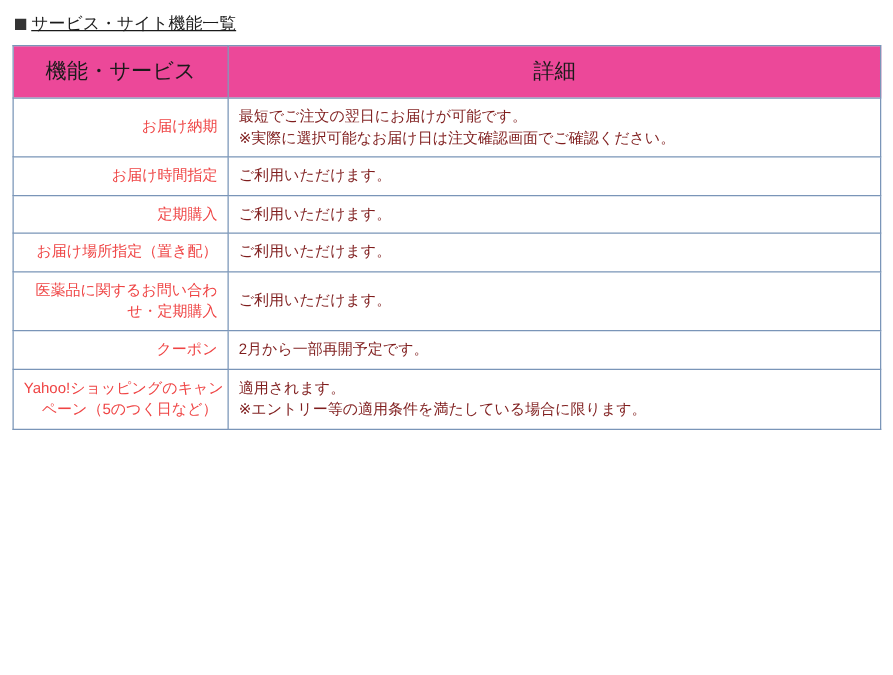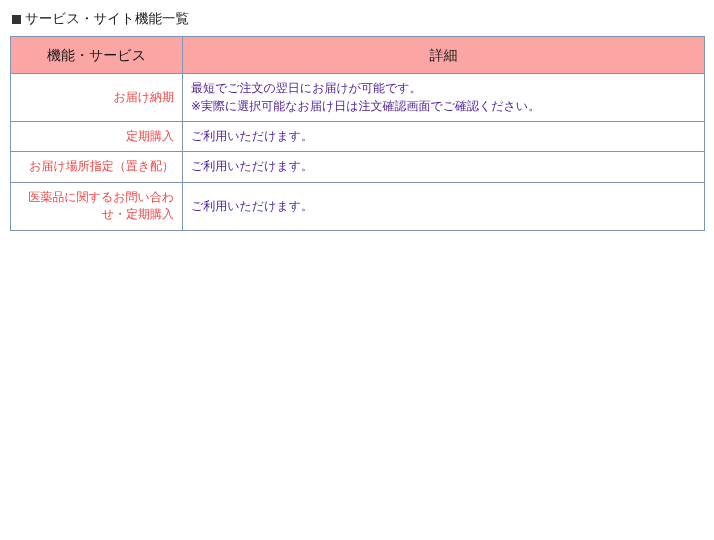--- a/index.html
+++ b/index.html
@@ -22,20 +22,21 @@
   }
   .heading {
     font-size: 13.5px;
     line-height: 18px;
     color: #1a1a1a;
     margin: 2px 0 8px 2px;
     display: flex;
     align-items: center;
     gap: 4px;
     white-space: nowrap;
+    text-decoration: underline;
   }
   .heading .bullet {
     display: inline-block;
     width: 9px;
     height: 9px;
     background: #333333;
     flex: 0 0 auto;
   }
   table.features {
     border-collapse: collapse;
@@ -44,36 +45,36 @@
     font-size: 12px;
   }
   table.features th,
   table.features td {
     border: 1px solid #7a95b8;
     vertical-align: middle;
     padding: 6px 8px;
     line-height: 1.45;
   }
   table.features thead th {
-    background: #fca5a5;
+    background: #ec4899;
     font-weight: normal;
     text-align: center;
     color: #1a1a1a;
-    font-size: 14px;
+    font-size: 17px;
     padding: 8px 6px;
   }
   col.c1 { width: 172px; }
   col.c2 { width: 522px; }
   td.label {
     text-align: right;
     color: #ef4444;
   }
   td.detail {
     text-align: left;
-    color: #4c1d95;
+    color: #7f1d1d;
   }
   td .line {
     display: block;
     white-space: nowrap;
   }
 </style>
 </head>
 <body>
 
 <div class="page">
@@ -99,20 +100,28 @@
         <td class="label">
           <span class="line">お届け納期</span>
         </td>
         <td class="detail">
           <span class="line">最短でご注文の翌日にお届けが可能です。</span>
           <span class="line">※実際に選択可能なお届け日は注文確認画面でご確認ください。</span>
         </td>
       </tr>
       <tr>
         <td class="label">
+          <span class="line">お届け時間指定</span>
+        </td>
+        <td class="detail">
+          <span class="line">ご利用いただけます。</span>
+        </td>
+      </tr>
+      <tr>
+        <td class="label">
           <span class="line">定期購入</span>
         </td>
         <td class="detail">
           <span class="line">ご利用いただけます。</span>
         </td>
       </tr>
       <tr>
         <td class="label">
           <span class="line">お届け場所指定（置き配）</span>
         </td>
@@ -122,16 +131,34 @@
       </tr>
       <tr>
         <td class="label">
           <span class="line">医薬品に関するお問い合わ</span>
           <span class="line">せ・定期購入</span>
         </td>
         <td class="detail">
           <span class="line">ご利用いただけます。</span>
         </td>
       </tr>
+      <tr>
+        <td class="label">
+          <span class="line">クーポン</span>
+        </td>
+        <td class="detail">
+          <span class="line">2月から一部再開予定です。</span>
+        </td>
+      </tr>
+      <tr>
+        <td class="label">
+          <span class="line">Yahoo!ショッピングのキャン</span>
+          <span class="line">ペーン（5のつく日など）</span>
+        </td>
+        <td class="detail">
+          <span class="line">適用されます。</span>
+          <span class="line">※エントリー等の適用条件を満たしている場合に限ります。</span>
+        </td>
+      </tr>
     </tbody>
   </table>
 
 </div>
 
 </body></html>

